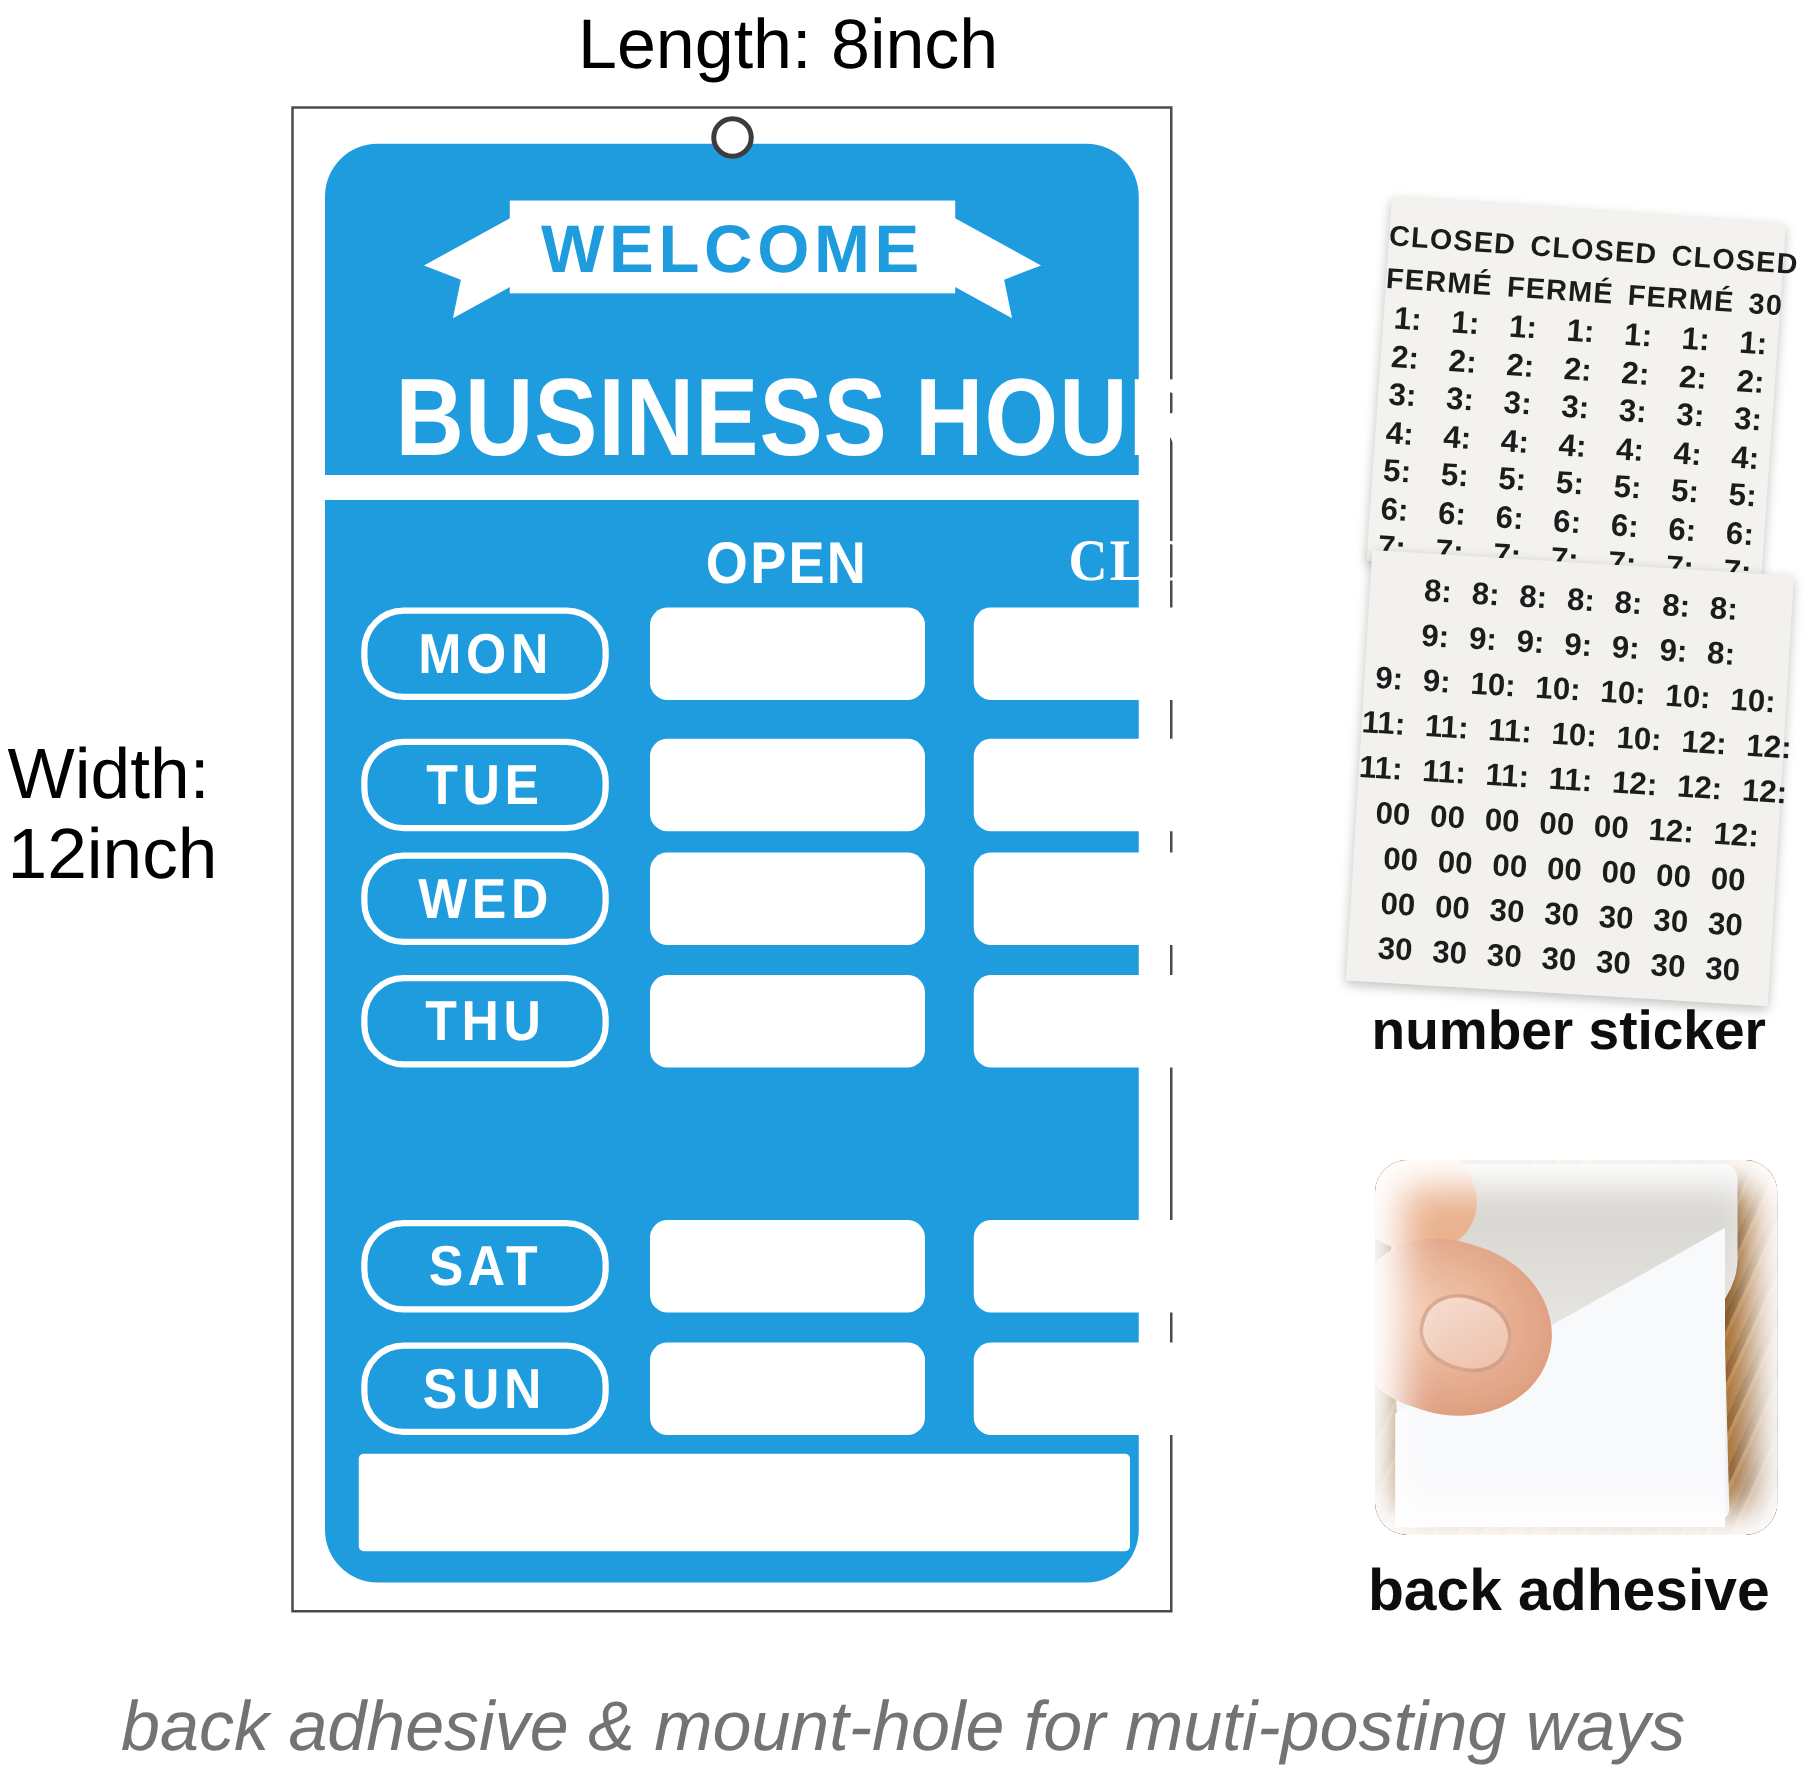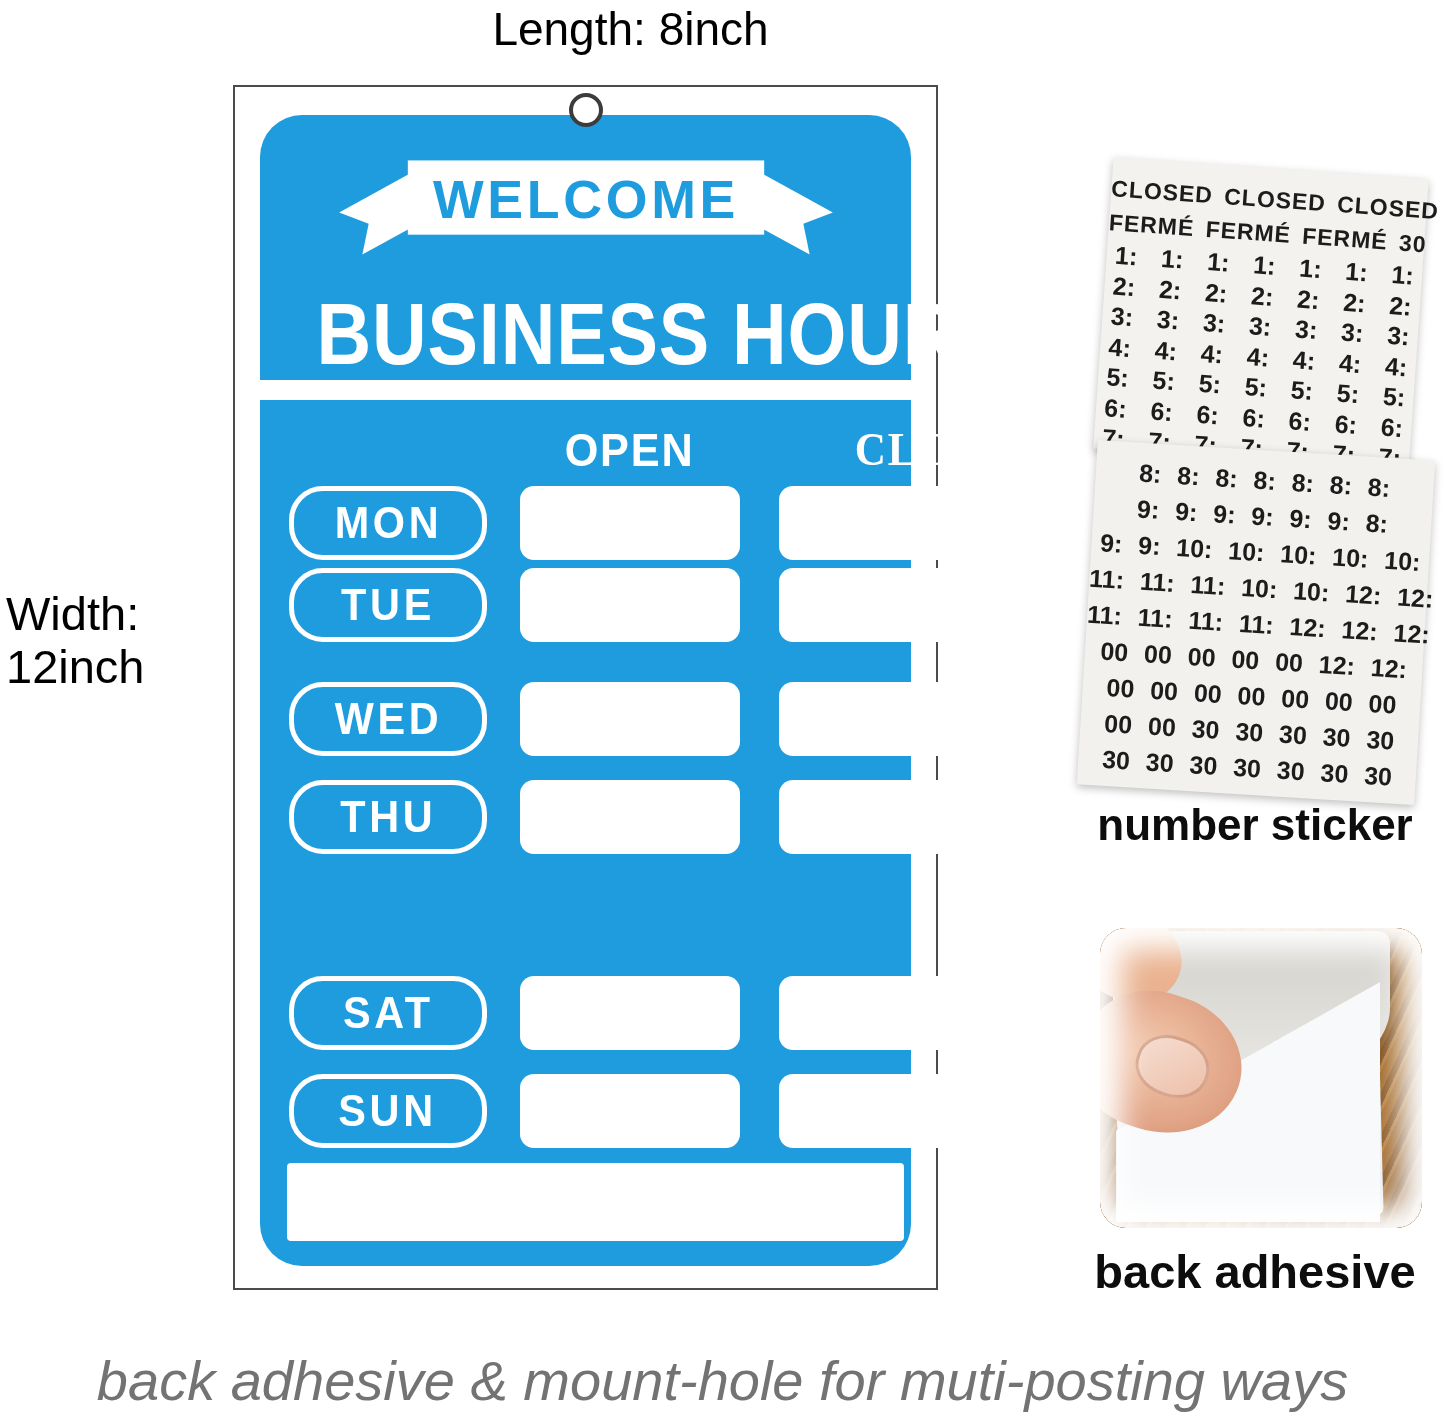--- a/index.html
+++ b/index.html
@@ -7,22 +7,22 @@
     --caption-gray:#737373;
   }
   html,body{margin:0;padding:0;}
   body{
     width:1445px;height:1421px;position:relative;overflow:hidden;
     background:#ffffff;font-family:"Liberation Sans",sans-serif;color:#000;
   }
   .abs{position:absolute;}
 
   
-  .length-label{left:233px;top:2px;width:795px;text-align:center;font-size:46px;}
-  .width-label{left:6px;top:588px;font-size:47px;line-height:1.12;}
+  .length-label{left:233px;top:2px;width:795px;text-align:center;font-size:56px;}
+  .width-label{left:6px;top:588px;font-size:57px;line-height:1.12;}
 
   
   .sign-card{left:233px;top:85px;width:705px;height:1205px;background:#fff;
     border:2px solid #4b4b4b;box-sizing:border-box;}
   .mount-hole{top:6px;left:50%;margin-left:-17px;width:34px;height:34px;background:#fff;
     border:4px solid #3c3c3c;border-radius:50%;box-sizing:border-box;z-index:3;}
   .sign-blue-header{left:25px;right:25px;top:28px;height:265px;
     background:var(--sign-blue);border-radius:42px 42px 0 0;}
   .sign-blue-body{left:25px;right:25px;top:313px;bottom:22px;
     background:var(--sign-blue);border-radius:0 0 42px 42px;}
@@ -128,21 +128,21 @@
       <span class="col-head">CLOSE</span>
     </div>
 
     <div class="abs day-row" style="top:86px">
       <div class="abs day-pill">
           <span>MON</span>
         </div>
       <div class="abs open-cell"></div>
       <div class="abs close-cell"></div>
     </div>
-    <div class="abs day-row" style="top:168px">
+    <div class="abs day-row" style="top:191px">
       <div class="abs day-pill">
           <span>TUE</span>
         </div>
       <div class="abs open-cell"></div>
       <div class="abs close-cell"></div>
     </div>
     <div class="abs day-row" style="top:282px">
       <div class="abs day-pill">
           <span>WED</span>
         </div>

